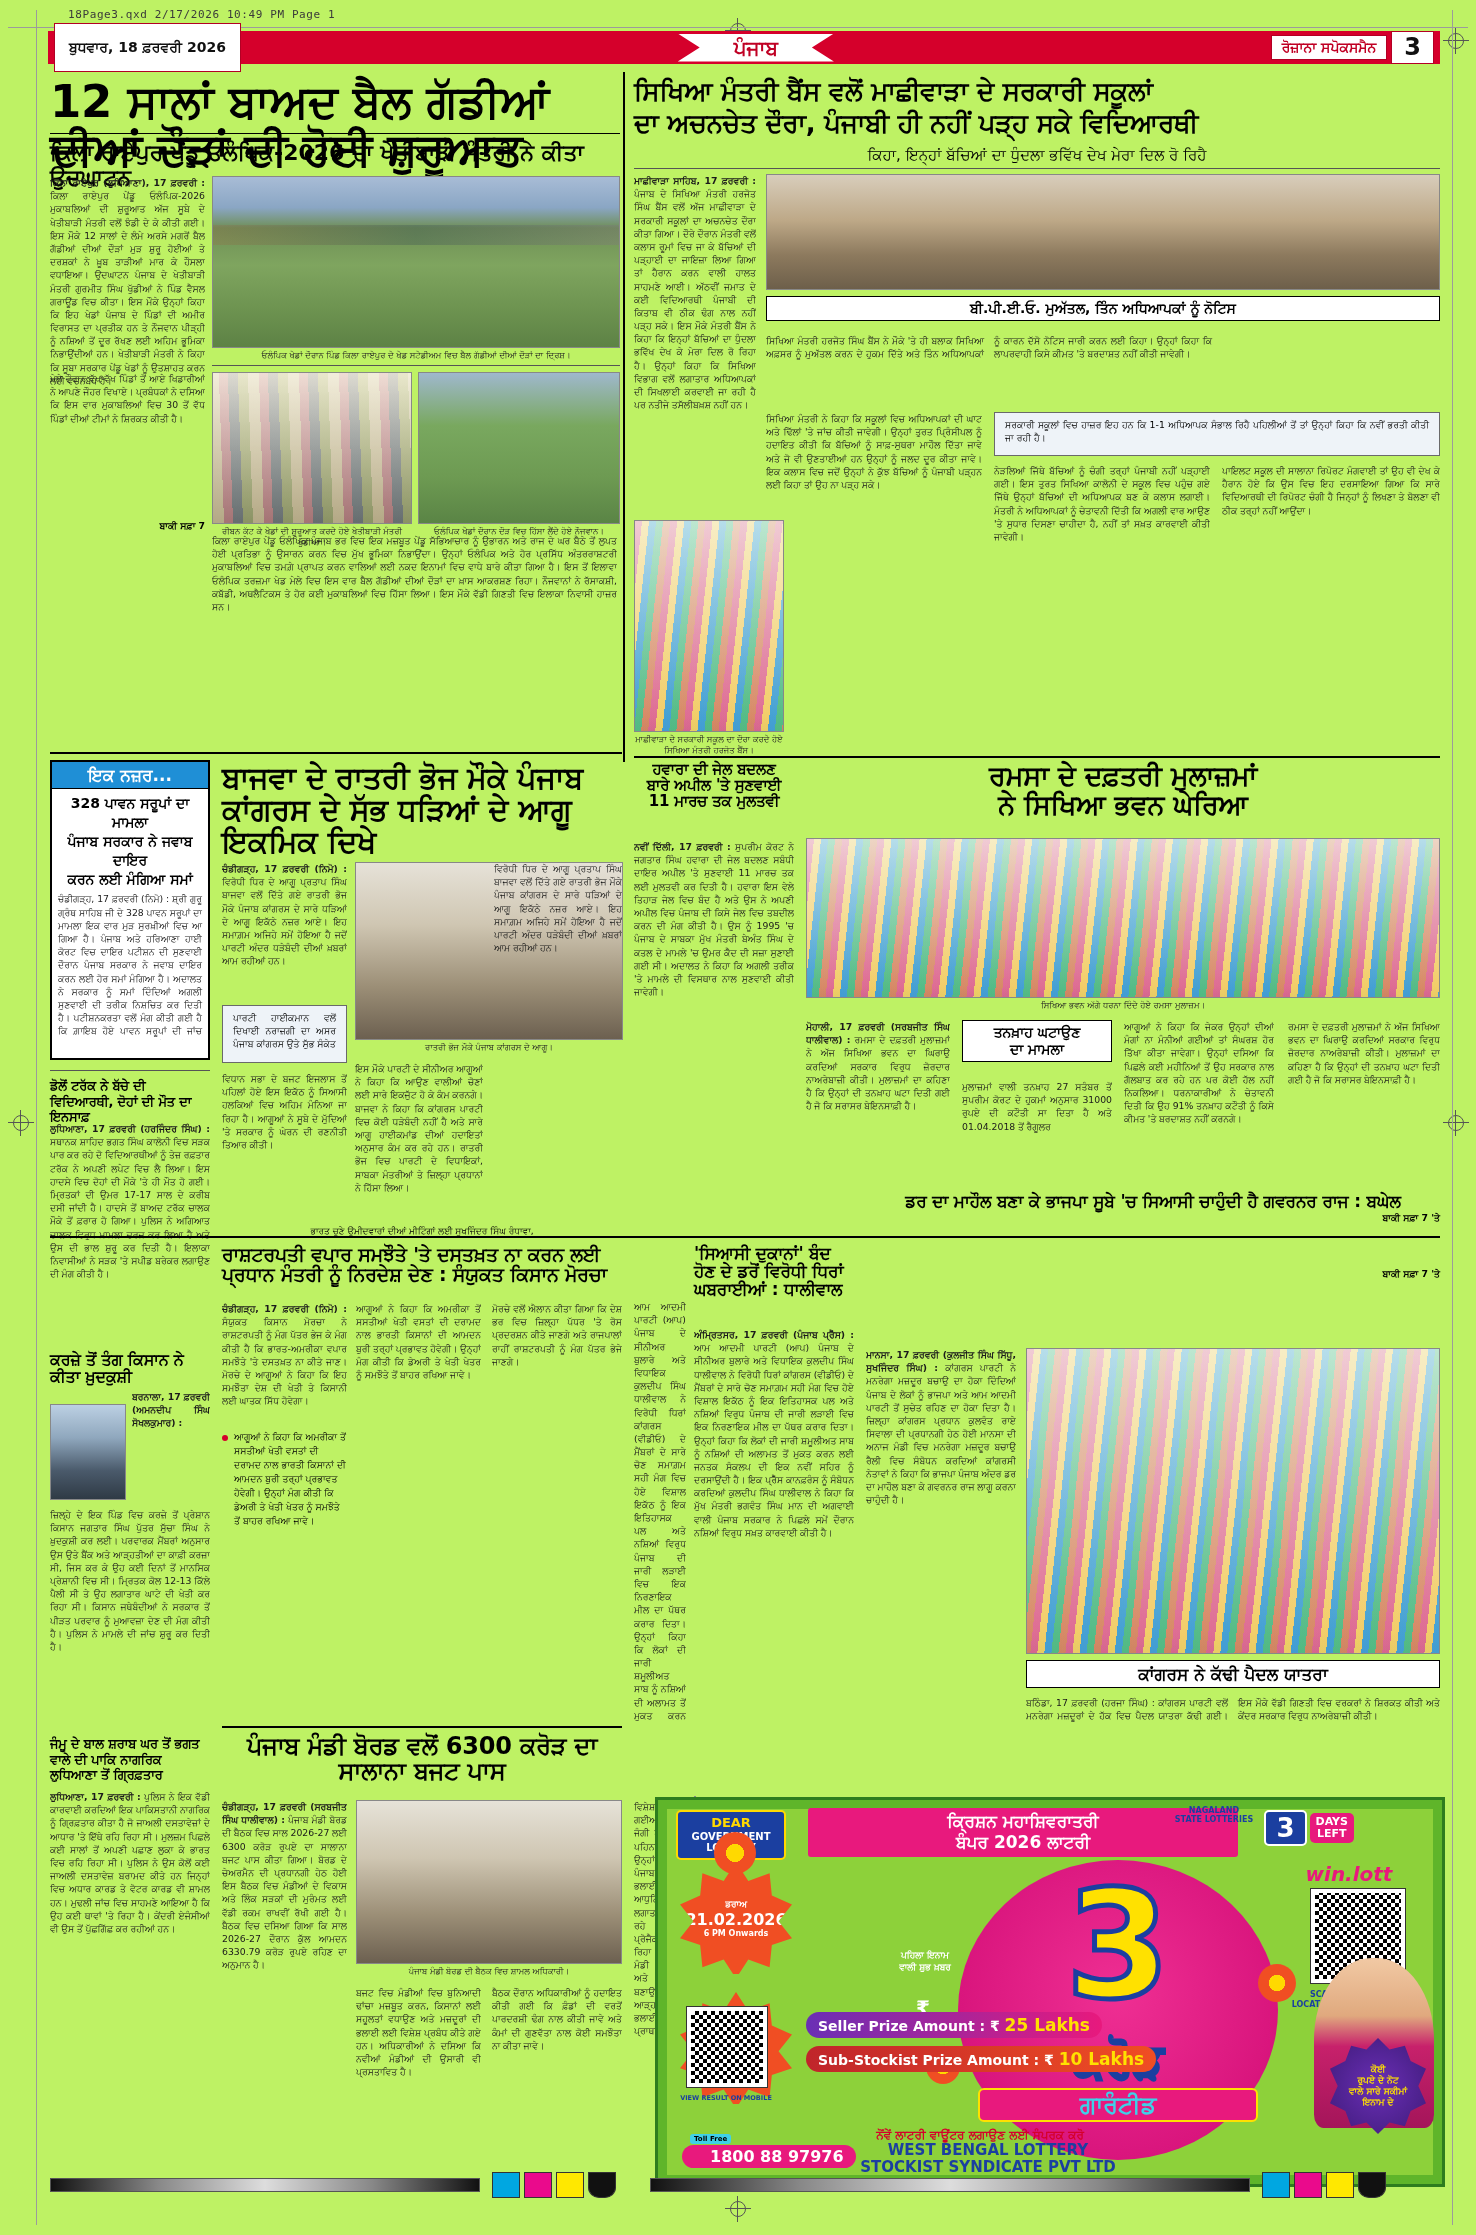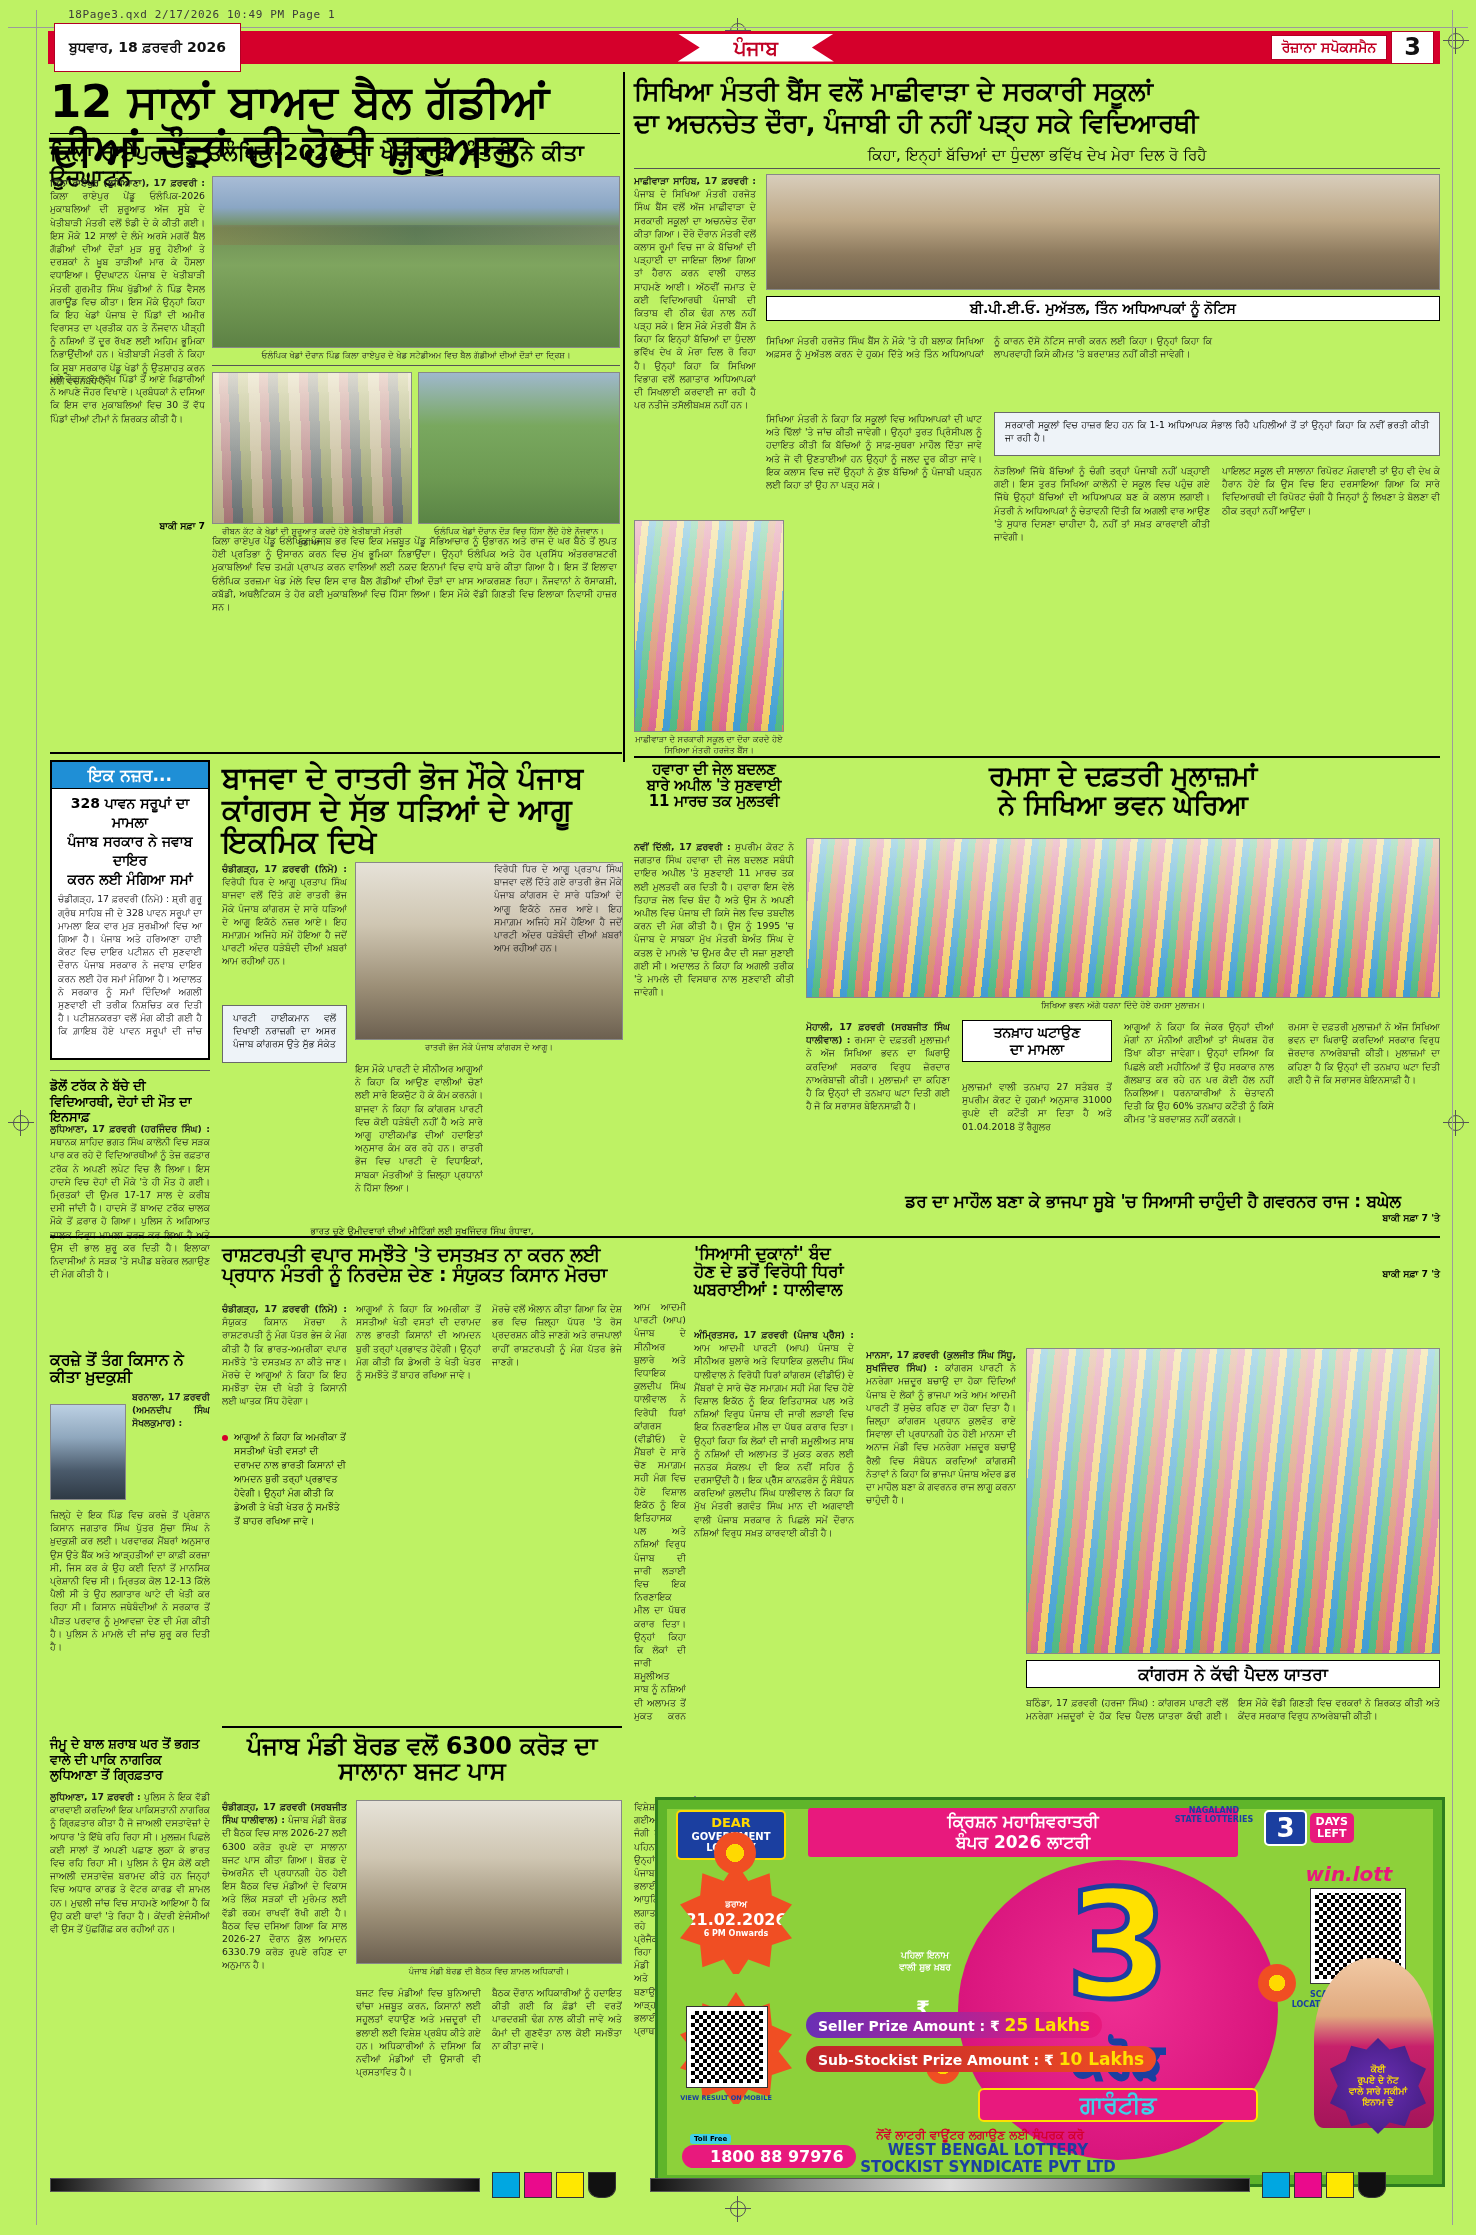--- a/index.html
+++ b/index.html
@@ -434,20 +434,23 @@
 
   <div class="hl hl-big" style="position:absolute;left:222px;top:762px;width:400px;">ਬਾਜਵਾ ਦੇ ਰਾਤਰੀ ਭੋਜ ਮੌਕੇ ਪੰਜਾਬ ਕਾਂਗਰਸ ਦੇ ਸੱਭ ਧੜਿਆਂ ਦੇ ਆਗੂ ਇਕਮਿਕ ਦਿਖੇ</div>
 
   <div class="body-col" style="position:absolute;left:222px;top:862px;width:125px;height:150px;">
     <b>ਚੰਡੀਗੜ੍ਹ, 17 ਫ਼ਰਵਰੀ (ਨਿਮੋ) :</b>
     <span>ਵਿਰੋਧੀ ਧਿਰ ਦੇ ਆਗੂ ਪ੍ਰਤਾਪ ਸਿੰਘ ਬਾਜਵਾ ਵਲੋਂ ਦਿੱਤੇ ਗਏ ਰਾਤਰੀ ਭੋਜ ਮੌਕੇ ਪੰਜਾਬ ਕਾਂਗਰਸ ਦੇ ਸਾਰੇ ਧੜਿਆਂ ਦੇ ਆਗੂ ਇਕੱਠੇ ਨਜ਼ਰ ਆਏ। ਇਹ ਸਮਾਗ਼ਮ ਅਜਿਹੇ ਸਮੇਂ ਹੋਇਆ ਹੈ ਜਦੋਂ ਪਾਰਟੀ ਅੰਦਰ ਧੜੇਬੰਦੀ ਦੀਆਂ ਖ਼ਬਰਾਂ ਆਮ ਰਹੀਆਂ ਹਨ।</span>
   </div>
   <div class="tintbox" style="left:222px;top:1005px;width:125px;height:58px;">
     <span>ਪਾਰਟੀ ਹਾਈਕਮਾਨ ਵਲੋਂ ਦਿਖਾਈ ਨਰਾਜ਼ਗੀ ਦਾ ਅਸਰ ਪੰਜਾਬ ਕਾਂਗਰਸ ਉਤੇ ਸੁੱਭ ਸੰਕੇਤ</span>
   </div>
+  <div class="body-col" style="position:absolute;left:222px;top:1072px;width:125px;height:150px;">
+    <span>ਵਿਧਾਨ ਸਭਾ ਦੇ ਬਜਟ ਇਜਲਾਸ ਤੋਂ ਪਹਿਲਾਂ ਹੋਏ ਇਸ ਇਕੱਠ ਨੂੰ ਸਿਆਸੀ ਹਲਕਿਆਂ ਵਿਚ ਅਹਿਮ ਮੰਨਿਆ ਜਾ ਰਿਹਾ ਹੈ। ਆਗੂਆਂ ਨੇ ਸੂਬੇ ਦੇ ਮੁੱਦਿਆਂ 'ਤੇ ਸਰਕਾਰ ਨੂੰ ਘੇਰਨ ਦੀ ਰਣਨੀਤੀ ਤਿਆਰ ਕੀਤੀ।</span>
+  </div>
 
   <div class="photo" style="left:355px;top:862px;width:268px;height:178px;">
     <div class="ph-meet"></div>
   </div>
   <div class="cap" style="left:355px;top:1042px;width:268px;">ਰਾਤਰੀ ਭੋਜ ਮੌਕੇ ਪੰਜਾਬ ਕਾਂਗਰਸ ਦੇ ਆਗੂ।</div>
 
   <div class="body-col" style="position:absolute;left:355px;top:1062px;width:128px;height:162px;">
     <span>ਇਸ ਮੌਕੇ ਪਾਰਟੀ ਦੇ ਸੀਨੀਅਰ ਆਗੂਆਂ ਨੇ ਕਿਹਾ ਕਿ ਆਉਣ ਵਾਲੀਆਂ ਚੋਣਾਂ ਲਈ ਸਾਰੇ ਇਕਜੁੱਟ ਹੋ ਕੇ ਕੰਮ ਕਰਨਗੇ। ਬਾਜਵਾ ਨੇ ਕਿਹਾ ਕਿ ਕਾਂਗਰਸ ਪਾਰਟੀ ਵਿਚ ਕੋਈ ਧੜੇਬੰਦੀ ਨਹੀਂ ਹੈ ਅਤੇ ਸਾਰੇ ਆਗੂ ਹਾਈਕਮਾਂਡ ਦੀਆਂ ਹਦਾਇਤਾਂ ਅਨੁਸਾਰ ਕੰਮ ਕਰ ਰਹੇ ਹਨ। ਰਾਤਰੀ ਭੋਜ ਵਿਚ ਪਾਰਟੀ ਦੇ ਵਿਧਾਇਕਾਂ, ਸਾਬਕਾ ਮੰਤਰੀਆਂ ਤੇ ਜ਼ਿਲ੍ਹਾ ਪ੍ਰਧਾਨਾਂ ਨੇ ਹਿੱਸਾ ਲਿਆ।</span>
   </div>
   <div class="body-col" style="position:absolute;left:494px;top:862px;width:128px;height:362px;">
@@ -496,21 +499,21 @@
   <div class="body-col" style="position:absolute;left:806px;top:1020px;width:144px;height:206px;">
     <b>ਮੋਹਾਲੀ, 17 ਫ਼ਰਵਰੀ (ਸਰਬਜੀਤ ਸਿੰਘ ਧਾਲੀਵਾਲ) :</b>
     <span>ਰਮਸਾ ਦੇ ਦਫ਼ਤਰੀ ਮੁਲਾਜ਼ਮਾਂ ਨੇ ਅੱਜ ਸਿਖਿਆ ਭਵਨ ਦਾ ਘਿਰਾਉ ਕਰਦਿਆਂ ਸਰਕਾਰ ਵਿਰੁਧ ਜ਼ੋਰਦਾਰ ਨਾਅਰੇਬਾਜ਼ੀ ਕੀਤੀ। ਮੁਲਾਜ਼ਮਾਂ ਦਾ ਕਹਿਣਾ ਹੈ ਕਿ ਉਨ੍ਹਾਂ ਦੀ ਤਨਖ਼ਾਹ ਘਟਾ ਦਿਤੀ ਗਈ ਹੈ ਜੋ ਕਿ ਸਰਾਸਰ ਬੇਇਨਸਾਫ਼ੀ ਹੈ।</span>
   </div>
   <div class="boxhead" style="left:962px;top:1020px;width:150px;white-space:pre-line;">ਤਨਖ਼ਾਹ ਘਟਾਉਣ
 ਦਾ ਮਾਮਲਾ</div>
   <div class="body-col" style="position:absolute;left:962px;top:1080px;width:150px;height:146px;">
     <span>ਮੁਲਾਜ਼ਮਾਂ ਵਾਲੀ ਤਨਖ਼ਾਹ 27 ਸਤੰਬਰ ਤੋਂ ਸੁਪਰੀਮ ਕੋਰਟ ਦੇ ਹੁਕਮਾਂ ਅਨੁਸਾਰ 31000 ਰੁਪਏ ਦੀ ਕਟੌਤੀ ਸਾ ਦਿਤਾ ਹੈ ਅਤੇ 01.04.2018 ਤੋਂ ਰੈਗੂਲਰ</span>
   </div>
   <div class="body-col" style="position:absolute;left:1124px;top:1020px;width:150px;height:206px;">
-    <span>ਆਗੂਆਂ ਨੇ ਕਿਹਾ ਕਿ ਜੇਕਰ ਉਨ੍ਹਾਂ ਦੀਆਂ ਮੰਗਾਂ ਨਾ ਮੰਨੀਆਂ ਗਈਆਂ ਤਾਂ ਸੰਘਰਸ਼ ਹੋਰ ਤਿੱਖਾ ਕੀਤਾ ਜਾਵੇਗਾ। ਉਨ੍ਹਾਂ ਦਸਿਆ ਕਿ ਪਿਛਲੇ ਕਈ ਮਹੀਨਿਆਂ ਤੋਂ ਉਹ ਸਰਕਾਰ ਨਾਲ ਗੱਲਬਾਤ ਕਰ ਰਹੇ ਹਨ ਪਰ ਕੋਈ ਹੱਲ ਨਹੀਂ ਨਿਕਲਿਆ। ਧਰਨਾਕਾਰੀਆਂ ਨੇ ਚੇਤਾਵਨੀ ਦਿਤੀ ਕਿ ਉਹ 60% ਤਨਖ਼ਾਹ ਕਟੌਤੀ ਨੂੰ ਕਿਸੇ ਕੀਮਤ 'ਤੇ ਬਰਦਾਸ਼ਤ ਨਹੀਂ ਕਰਨਗੇ।</span>
+    <span>ਆਗੂਆਂ ਨੇ ਕਿਹਾ ਕਿ ਜੇਕਰ ਉਨ੍ਹਾਂ ਦੀਆਂ ਮੰਗਾਂ ਨਾ ਮੰਨੀਆਂ ਗਈਆਂ ਤਾਂ ਸੰਘਰਸ਼ ਹੋਰ ਤਿੱਖਾ ਕੀਤਾ ਜਾਵੇਗਾ। ਉਨ੍ਹਾਂ ਦਸਿਆ ਕਿ ਪਿਛਲੇ ਕਈ ਮਹੀਨਿਆਂ ਤੋਂ ਉਹ ਸਰਕਾਰ ਨਾਲ ਗੱਲਬਾਤ ਕਰ ਰਹੇ ਹਨ ਪਰ ਕੋਈ ਹੱਲ ਨਹੀਂ ਨਿਕਲਿਆ। ਧਰਨਾਕਾਰੀਆਂ ਨੇ ਚੇਤਾਵਨੀ ਦਿਤੀ ਕਿ ਉਹ 91% ਤਨਖ਼ਾਹ ਕਟੌਤੀ ਨੂੰ ਕਿਸੇ ਕੀਮਤ 'ਤੇ ਬਰਦਾਸ਼ਤ ਨਹੀਂ ਕਰਨਗੇ।</span>
   </div>
   <div class="body-col" style="position:absolute;left:1288px;top:1020px;width:152px;height:188px;">
     <span>ਰਮਸਾ ਦੇ ਦਫ਼ਤਰੀ ਮੁਲਾਜ਼ਮਾਂ ਨੇ ਅੱਜ ਸਿਖਿਆ ਭਵਨ ਦਾ ਘਿਰਾਉ ਕਰਦਿਆਂ ਸਰਕਾਰ ਵਿਰੁਧ ਜ਼ੋਰਦਾਰ ਨਾਅਰੇਬਾਜ਼ੀ ਕੀਤੀ। ਮੁਲਾਜ਼ਮਾਂ ਦਾ ਕਹਿਣਾ ਹੈ ਕਿ ਉਨ੍ਹਾਂ ਦੀ ਤਨਖ਼ਾਹ ਘਟਾ ਦਿਤੀ ਗਈ ਹੈ ਜੋ ਕਿ ਸਰਾਸਰ ਬੇਇਨਸਾਫ਼ੀ ਹੈ।</span>
   </div>
   <div class="contd" style="position:absolute;left:1288px;top:1212px;width:152px;">ਬਾਕੀ ਸਫ਼ਾ 7 'ਤੇ</div>
 
   <div class="hair" style="position:absolute;left:50px;top:1236px;width:1390px;height:2px;background:#000;"></div>
 
   <div class="kicker" style="position:absolute;left:222px;top:1226px;width:400px;font-size:9px;text-align:center;">ਭਾਰਤ ਚੁਣੇ ਉਮੀਦਵਾਰਾਂ ਦੀਆਂ ਮੀਟਿੰਗਾਂ ਲਈ   ਸੁਖਜਿੰਦਰ ਸਿੰਘ ਰੰਧਾਵਾ,</div>
   <div class="hl hl-sm" style="position:absolute;left:222px;top:1244px;width:400px;white-space:pre-line;font-size:19px;">ਰਾਸ਼ਟਰਪਤੀ ਵਪਾਰ ਸਮਝੌਤੇ 'ਤੇ ਦਸਤਖ਼ਤ ਨਾ ਕਰਨ ਲਈ

